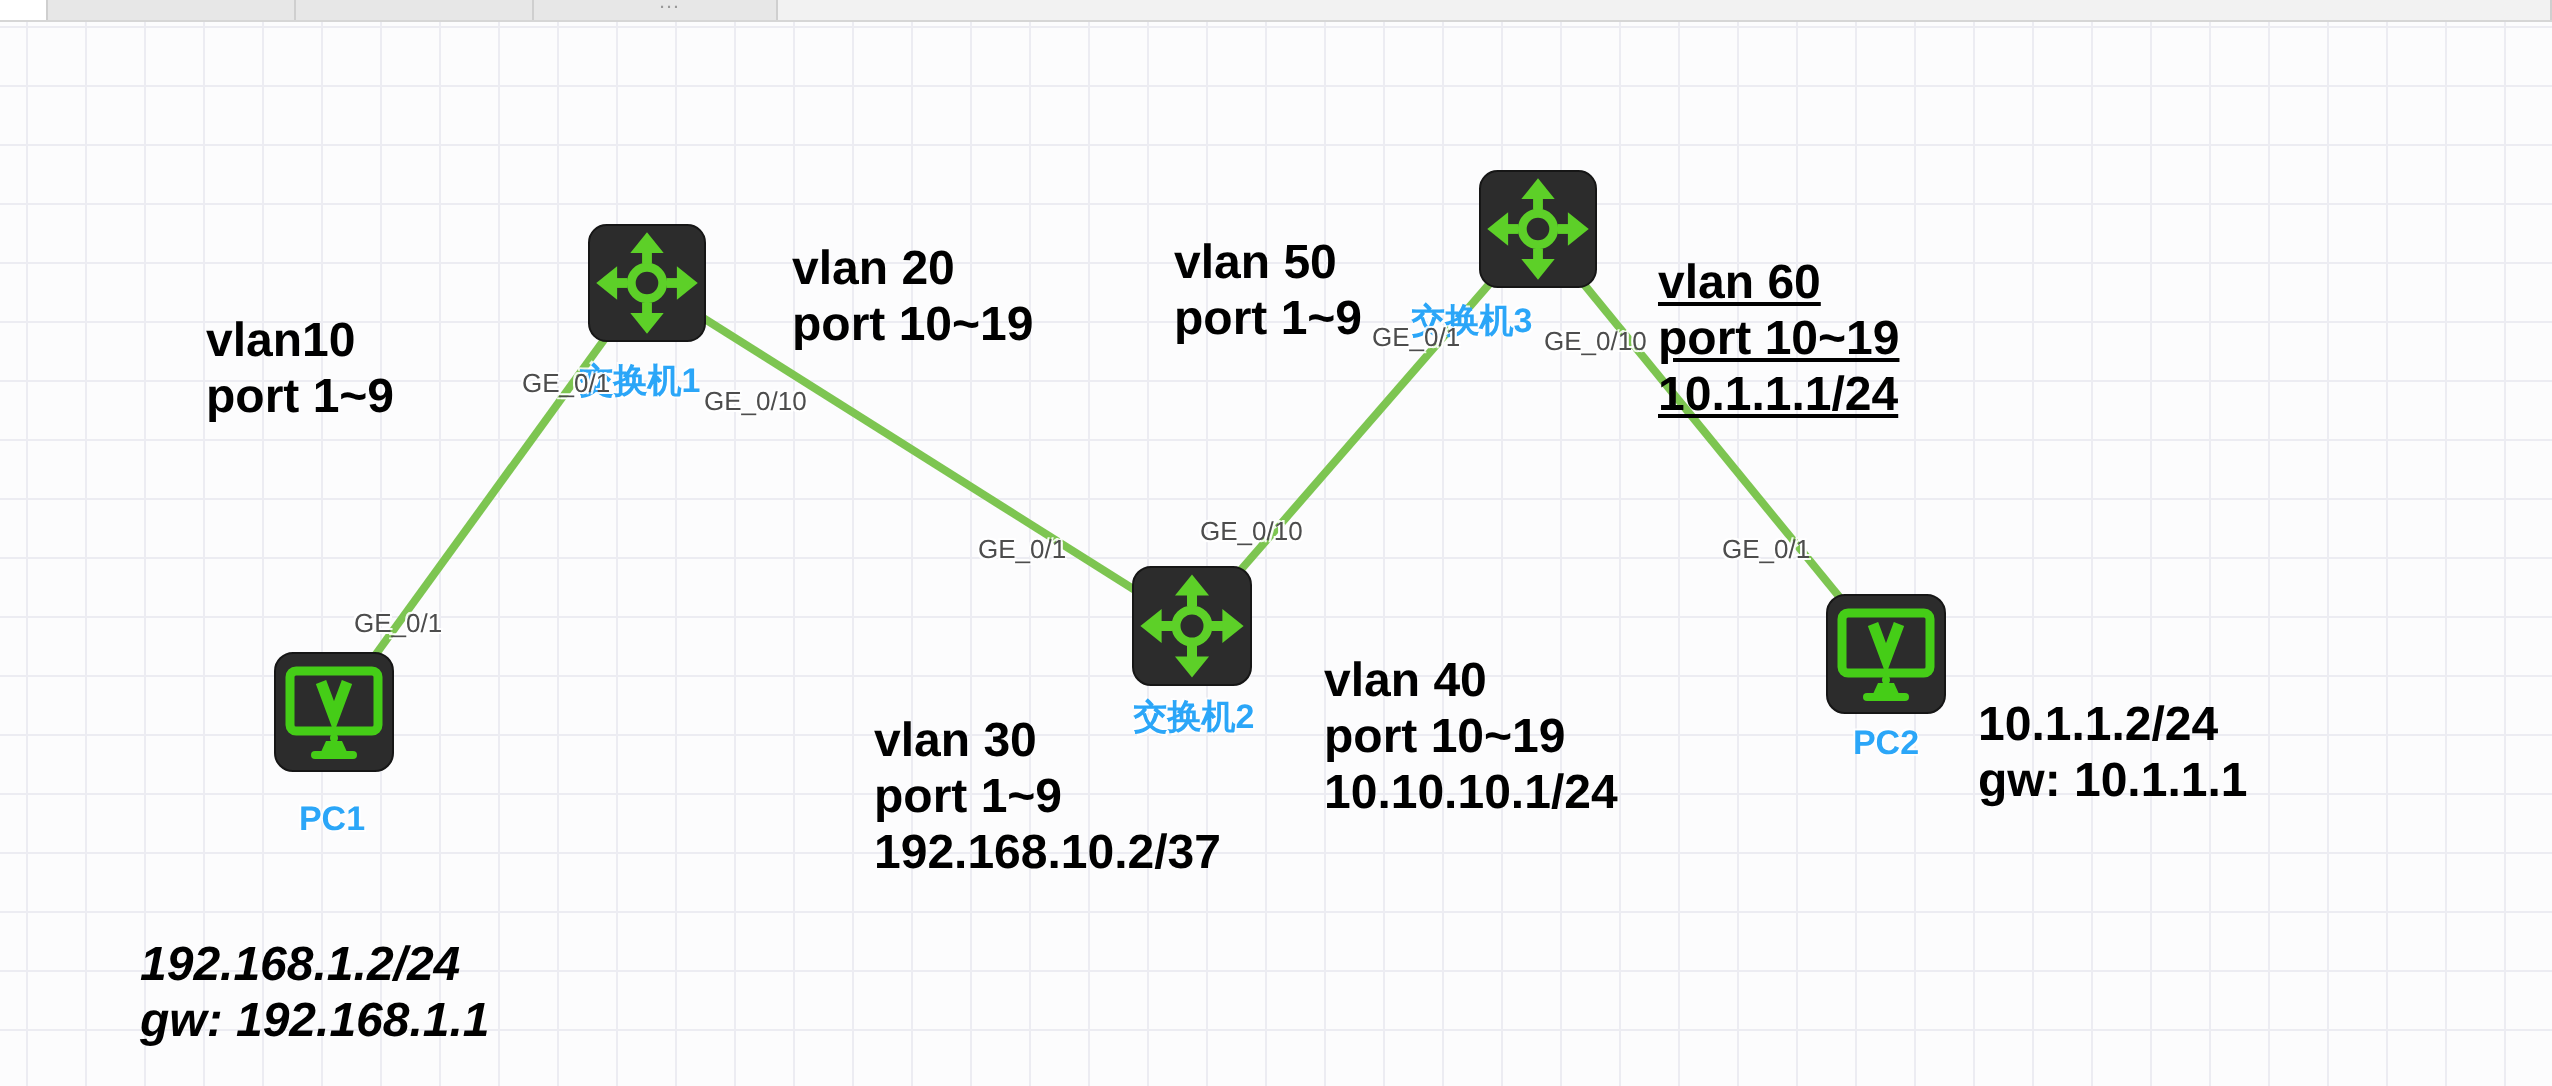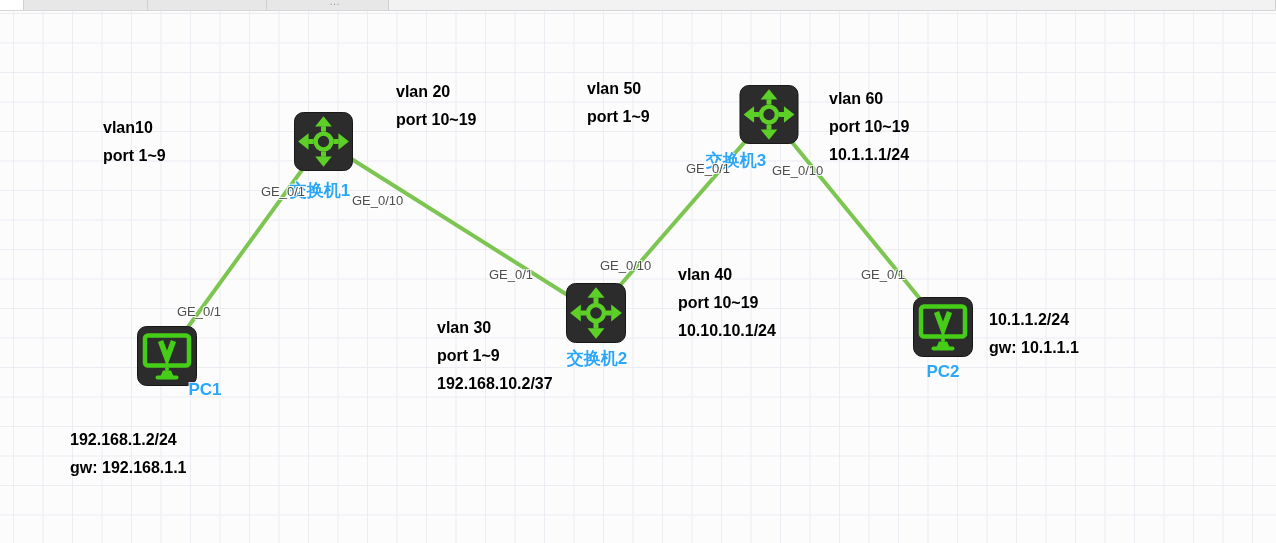--- a/index.html
+++ b/index.html
@@ -24,22 +24,22 @@
   
   .device{position:absolute;z-index:2;cursor:pointer;}
   .device svg{display:block;width:100%;height:100%;}
   .device-label{position:absolute;z-index:3;transform:translateX(-50%);
     font-weight:bold;font-size:17px;white-space:nowrap;
     text-shadow:1px 1px 0 rgba(255,255,255,.85),-1px -1px 0 rgba(255,255,255,.85);}
   
   .port-label{position:absolute;z-index:5;font-size:13px;white-space:nowrap;
     text-shadow:1px 1px 0 rgba(255,255,255,.9),-1px -1px 0 rgba(255,255,255,.9),1px -1px 0 rgba(255,255,255,.9),-1px 1px 0 rgba(255,255,255,.9);}
   
-  .note{position:absolute;z-index:4;font-size:16px;font-weight:bold;color:#000;
-    line-height:28px;white-space:nowrap;}
+  .note{position:absolute;z-index:4;font-size:24px;font-weight:bold;color:#000;
+    line-height:28px;white-space:nowrap;margin-top:43px;}
 </style>
 </head>
 <body>
 
 <div class="stage" id="stage">
   <svg id="links-layer" width="1276" height="543">
       <line x1="167" y1="356" x2="323" y2="141" stroke="#7dc551" class="link-line"></line>
       <line x1="323" y1="141" x2="596" y2="313" stroke="#7dc551" class="link-line"></line>
       <line x1="596" y1="313" x2="769" y2="114" stroke="#7dc551" class="link-line"></line>
       <line x1="769" y1="114" x2="943" y2="327" stroke="#7dc551" class="link-line"></line>
@@ -105,21 +105,21 @@
       <div class="device" style="left: 137px; top: 326px; width: 60px; height: 60px;">
         <svg viewBox="0 0 60 60" xmlns="http://www.w3.org/2000/svg">
           <rect x="0.5" y="0.5" width="59" height="59" rx="9" fill="#2c2c2c" stroke="#161616"></rect>
           <rect x="8" y="9.5" width="44" height="30" rx="3" fill="none" stroke="#45cd17" stroke-width="4.5"></rect>
           <polyline points="23.5,15 30,32.5 36.5,15" fill="none" stroke="#45cd17" stroke-width="5.5"></polyline>
           <circle cx="30" cy="43" r="2" fill="#45cd17"></circle>
           <polygon points="26,44.5 34,44.5 36.5,50 23.5,50" fill="#45cd17"></polygon>
           <rect x="18.5" y="49.5" width="23" height="4" rx="2" fill="#45cd17"></rect>
         </svg>
       </div>
-      <div class="device-label" style="left: 166px; top: 380px; color: rgb(43, 166, 248); margin-left: 39px;">PC1</div>
+      <div class="device-label" style="left: 166px; top: 400px; color: rgb(43, 166, 248);">PC1</div>
       <div class="device" style="left: 913px; top: 297px; width: 60px; height: 60px;">
         <svg viewBox="0 0 60 60" xmlns="http://www.w3.org/2000/svg">
           <rect x="0.5" y="0.5" width="59" height="59" rx="9" fill="#2c2c2c" stroke="#161616"></rect>
           <rect x="8" y="9.5" width="44" height="30" rx="3" fill="none" stroke="#45cd17" stroke-width="4.5"></rect>
           <polyline points="23.5,15 30,32.5 36.5,15" fill="none" stroke="#45cd17" stroke-width="5.5"></polyline>
           <circle cx="30" cy="43" r="2" fill="#45cd17"></circle>
           <polygon points="26,44.5 34,44.5 36.5,50 23.5,50" fill="#45cd17"></polygon>
           <rect x="18.5" y="49.5" width="23" height="4" rx="2" fill="#45cd17"></rect>
         </svg>
       </div>
@@ -141,36 +141,36 @@
         <div>port 1~9</div>
       </div>
       <div class="note" style="left: 396px; top: 78px;">
         <div>vlan 20</div>
         <div>port 10~19</div>
       </div>
       <div class="note" style="left: 587px; top: 75px;">
         <div>vlan 50</div>
         <div>port 1~9</div>
       </div>
-      <div class="note" style="left: 829px; top: 85px;">
+      <div class="note" style="left: 829px; top: 85px; text-decoration: underline;">
         <div>vlan 60</div>
         <div>port 10~19</div>
         <div>10.1.1.1/24</div>
       </div>
       <div class="note" style="left: 437px; top: 314px;">
         <div>vlan 30</div>
         <div>port 1~9</div>
         <div>192.168.10.2/37</div>
       </div>
-      <div class="note" style="left: 662px; top: 261px; padding-left: 16px;">
+      <div class="note" style="left: 662px; top: 284px;">
         <div>vlan 40</div>
         <div>port 10~19</div>
         <div>10.10.10.1/24</div>
       </div>
-      <div class="note" style="left: 70px; top: 426px;">
+      <div class="note" style="left: 70px; top: 426px; font-style: italic;">
         <div>192.168.1.2/24</div>
         <div>gw: 192.168.1.1</div>
       </div>
       <div class="note" style="left: 989px; top: 306px;">
         <div>10.1.1.2/24</div>
         <div>gw: 10.1.1.1</div>
       </div>
     </div>
   <div id="topbar">
       <div class="seg" style="left: 0px; width: 24px; background: rgb(255, 255, 255);"></div>

